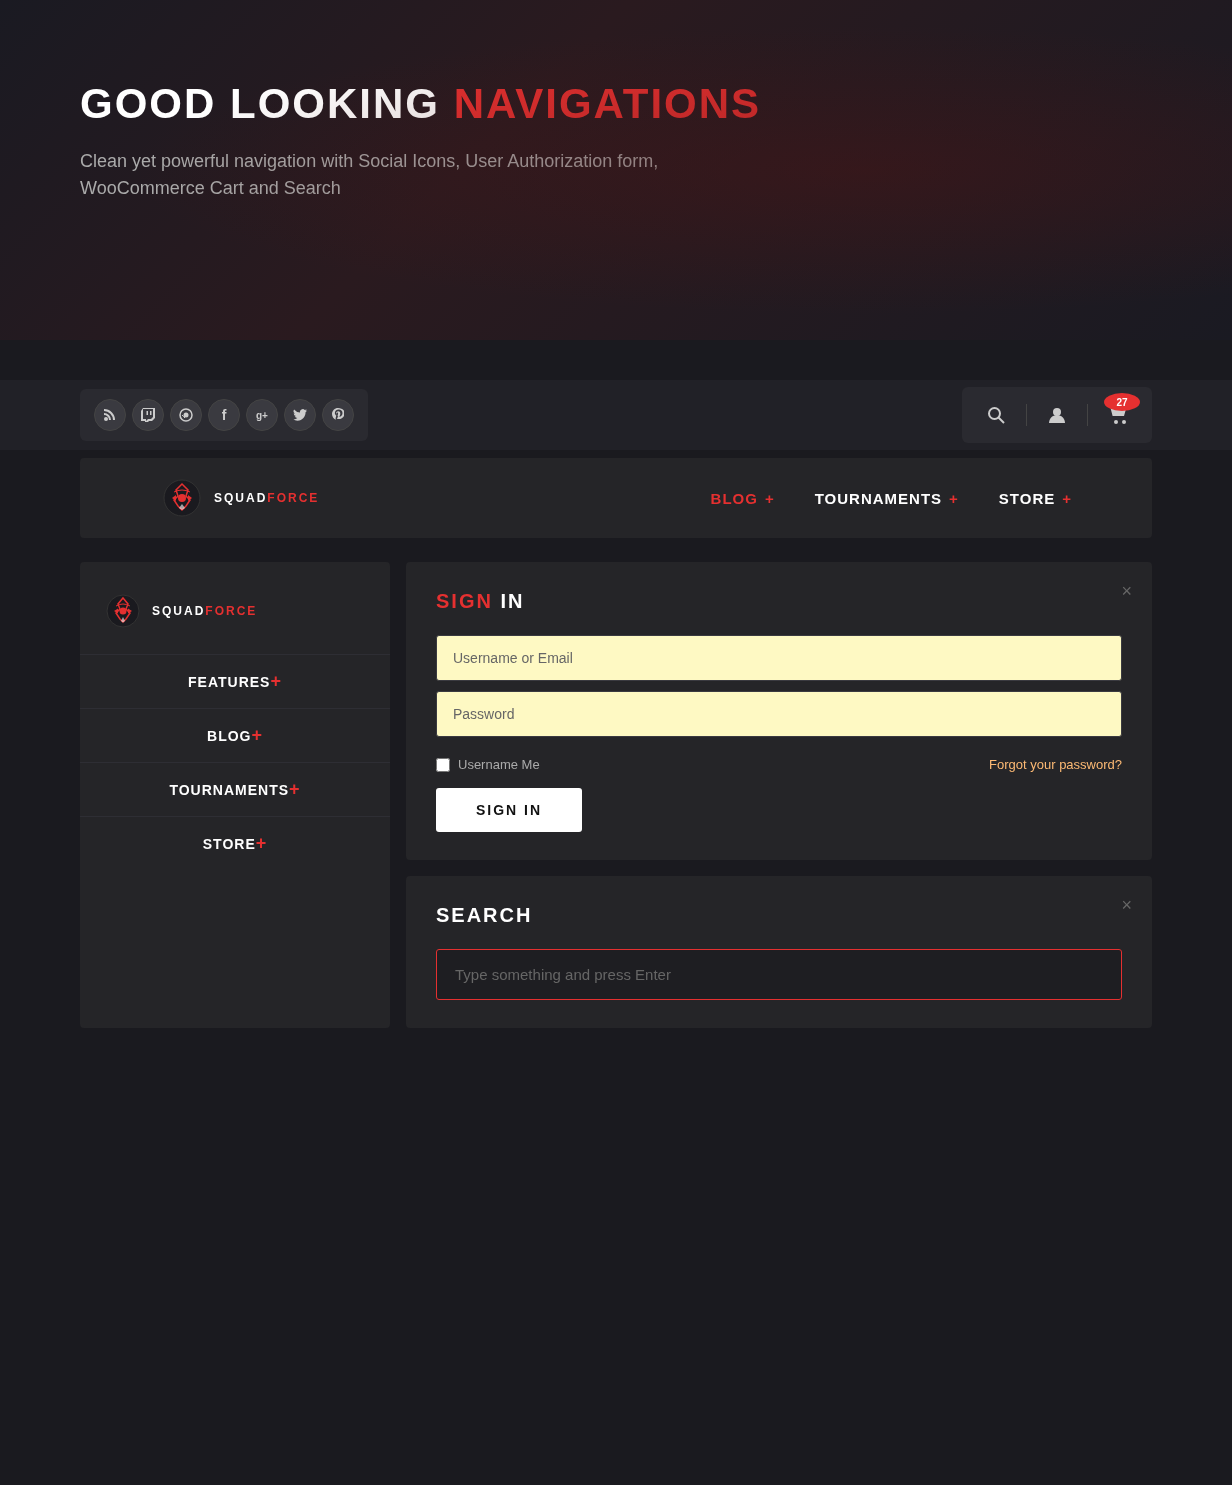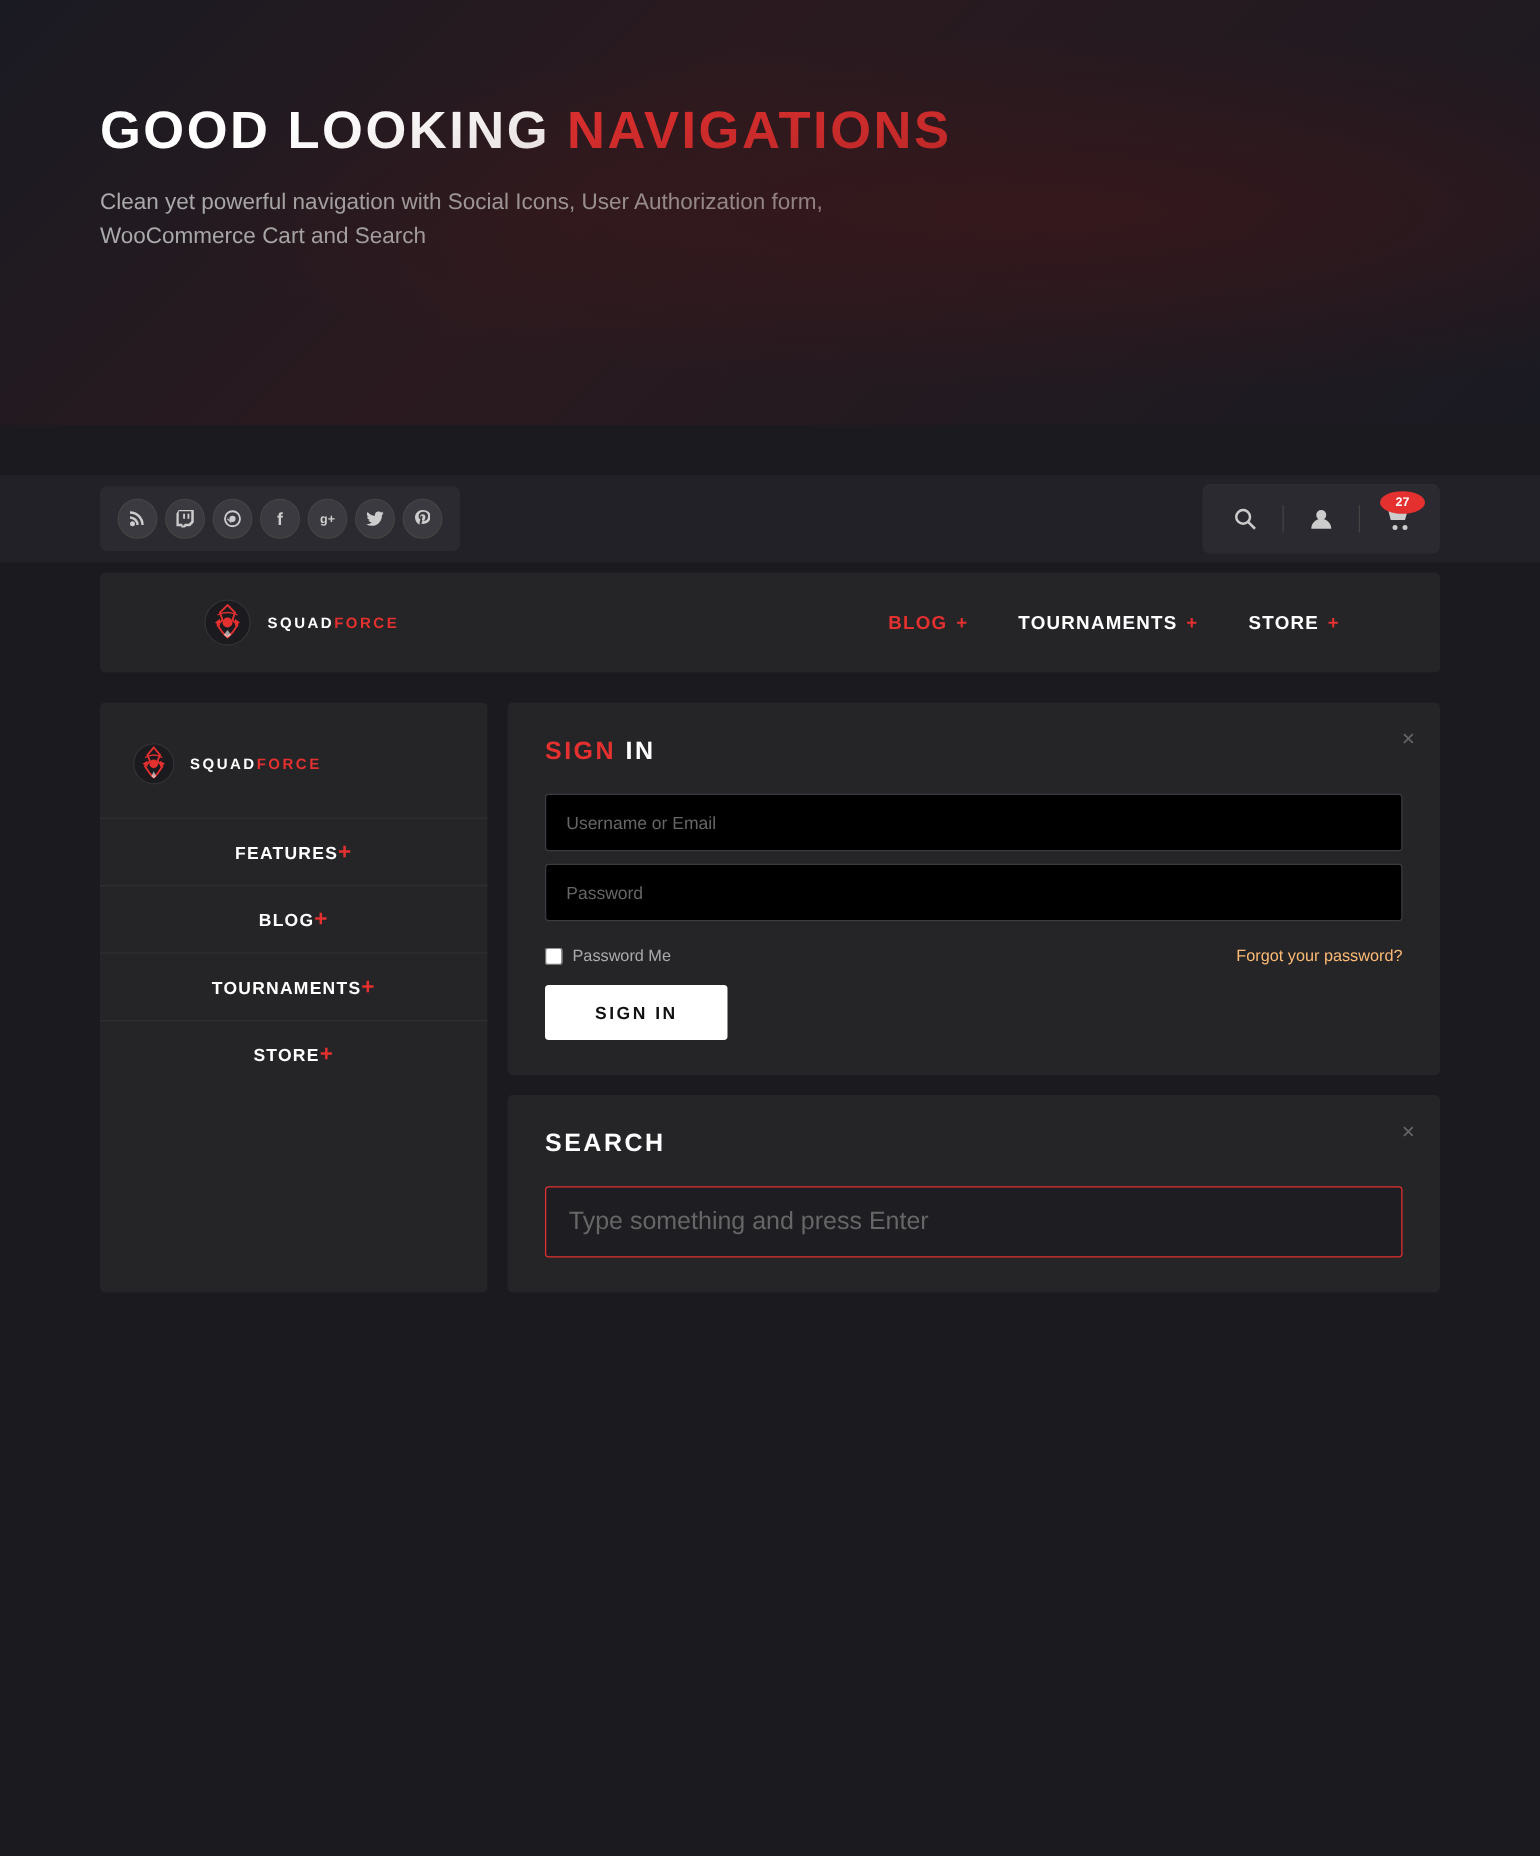--- a/index.html
+++ b/index.html
@@ -228,21 +228,21 @@
       right: 20px;
       color: #666;
       font-size: 18px;
       cursor: pointer;
       line-height: 1;
     }
 
     
     .form-input {
       width: 100%;
-      background: #000000;
+      background: #fef9c3;
       border: 1px solid #3a3a40;
       border-radius: 3px;
       padding: 14px 16px;
       color: #888;
       font-size: 14px;
       margin-bottom: 10px;
       outline: none;
     }
     .form-input::placeholder { color: #666; }
 
@@ -286,21 +286,21 @@
     }
 
     
     .search-input {
       width: 100%;
       background: #1e1e22;
       border: 1px solid #e53030;
       border-radius: 3px;
       padding: 16px 18px;
       color: #666;
-      font-size: 20px;
+      font-size: 15px;
       outline: none;
     }
     .search-input::placeholder { color: #666; }
 
     
     .logo-icon {
       width: 38px;
       height: 38px;
     }
 
@@ -461,21 +461,21 @@
         <span class="panel-title-red">SIGN </span><span class="panel-title-white">IN</span>
       </div>
       <span class="close-btn">×</span>
 
       <input class="form-input" type="text" placeholder="Username or Email" style="">
       <input class="form-input" type="password" placeholder="Password" style="">
 
       <div class="form-row">
         <label class="remember-me">
           <input type="checkbox" class="remember-checkbox" style="">
-          <span>Password Me</span>
+          <span>Username Me</span>
         </label>
         <a class="forgot-link">Forgot your password?</a>
       </div>
 
       <button class="sign-in-btn">SIGN IN</button>
     </div>
 
     <div class="panel">
       <div class="panel-title">
         <span class="panel-title-white">SEARCH</span>

